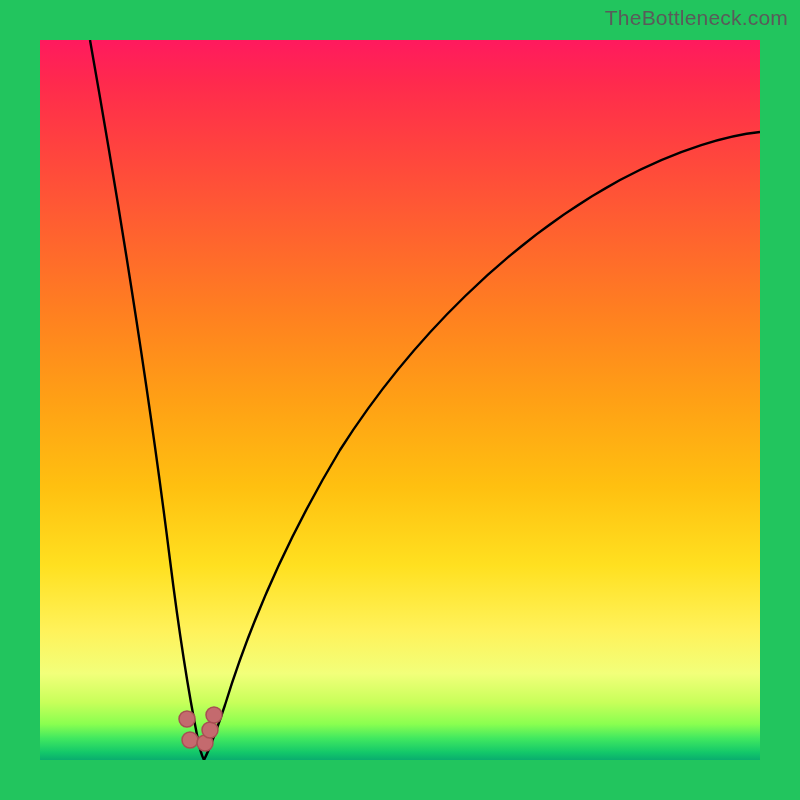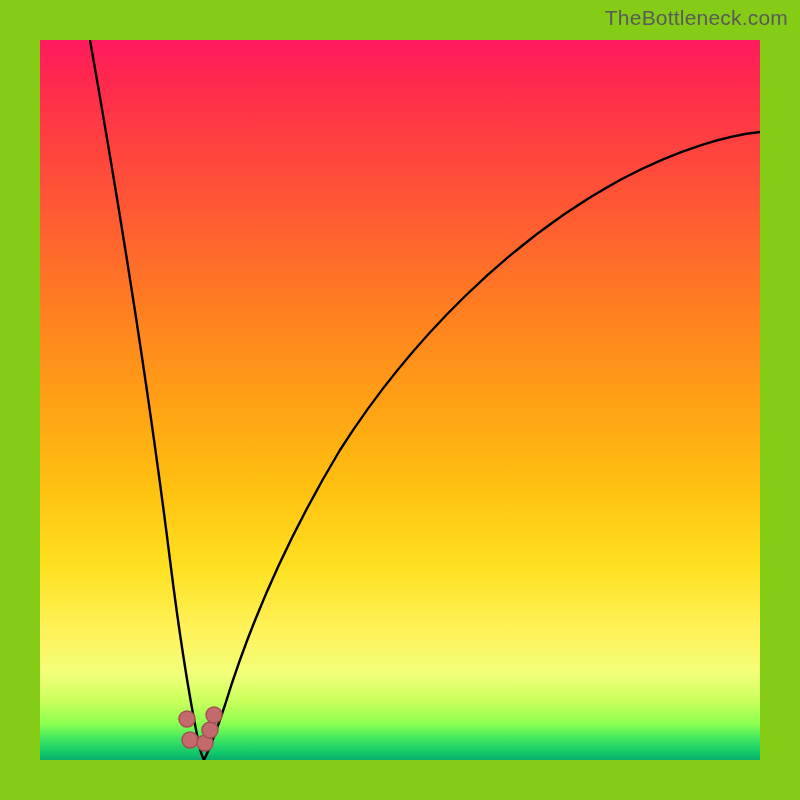--- a/index.html
+++ b/index.html
@@ -10,21 +10,21 @@
     background: #000;
     overflow: hidden;
     font-family: Arial, Helvetica, sans-serif;
   }
   .frame {
     position: absolute;
     left: 0;
     top: 0;
     width: 800px;
     height: 800px;
-    background: #84cc16;
+    background: #22c55e;
   }
   .plot-area {
     position: absolute;
     left: 40px;
     top: 40px;
     width: 720px;
     height: 720px;
     overflow: hidden;
   }
   .gradient {

